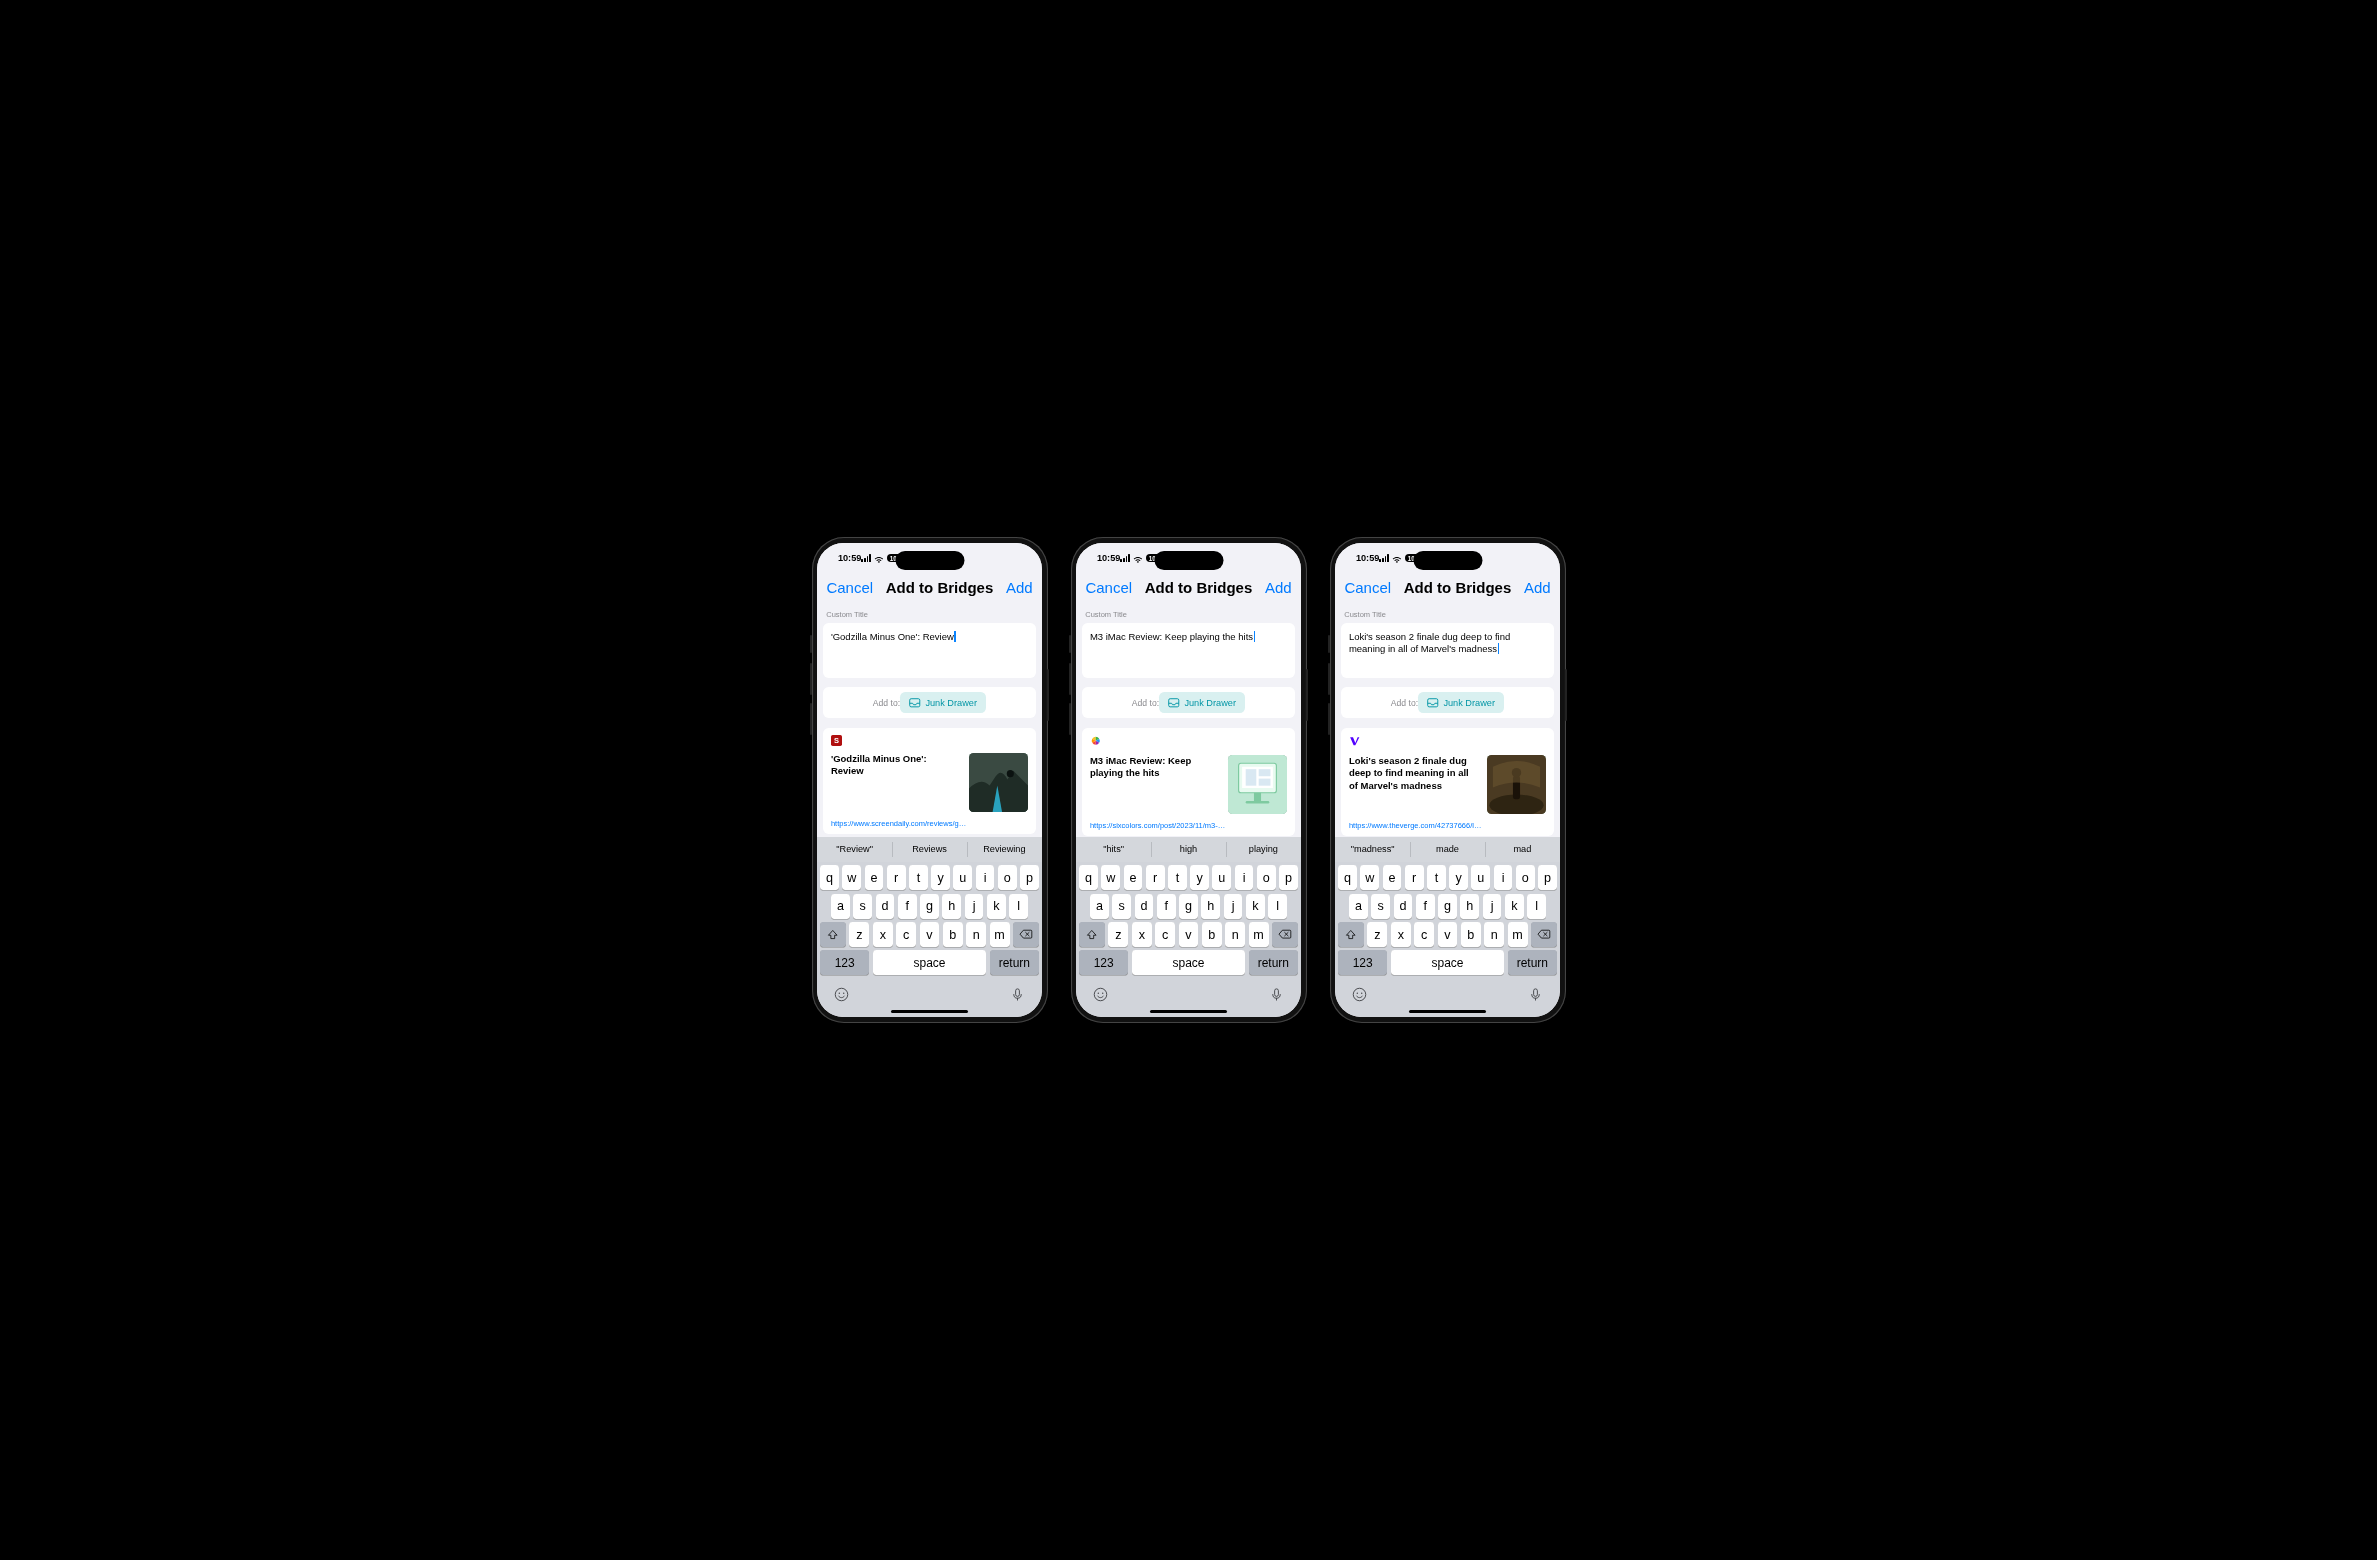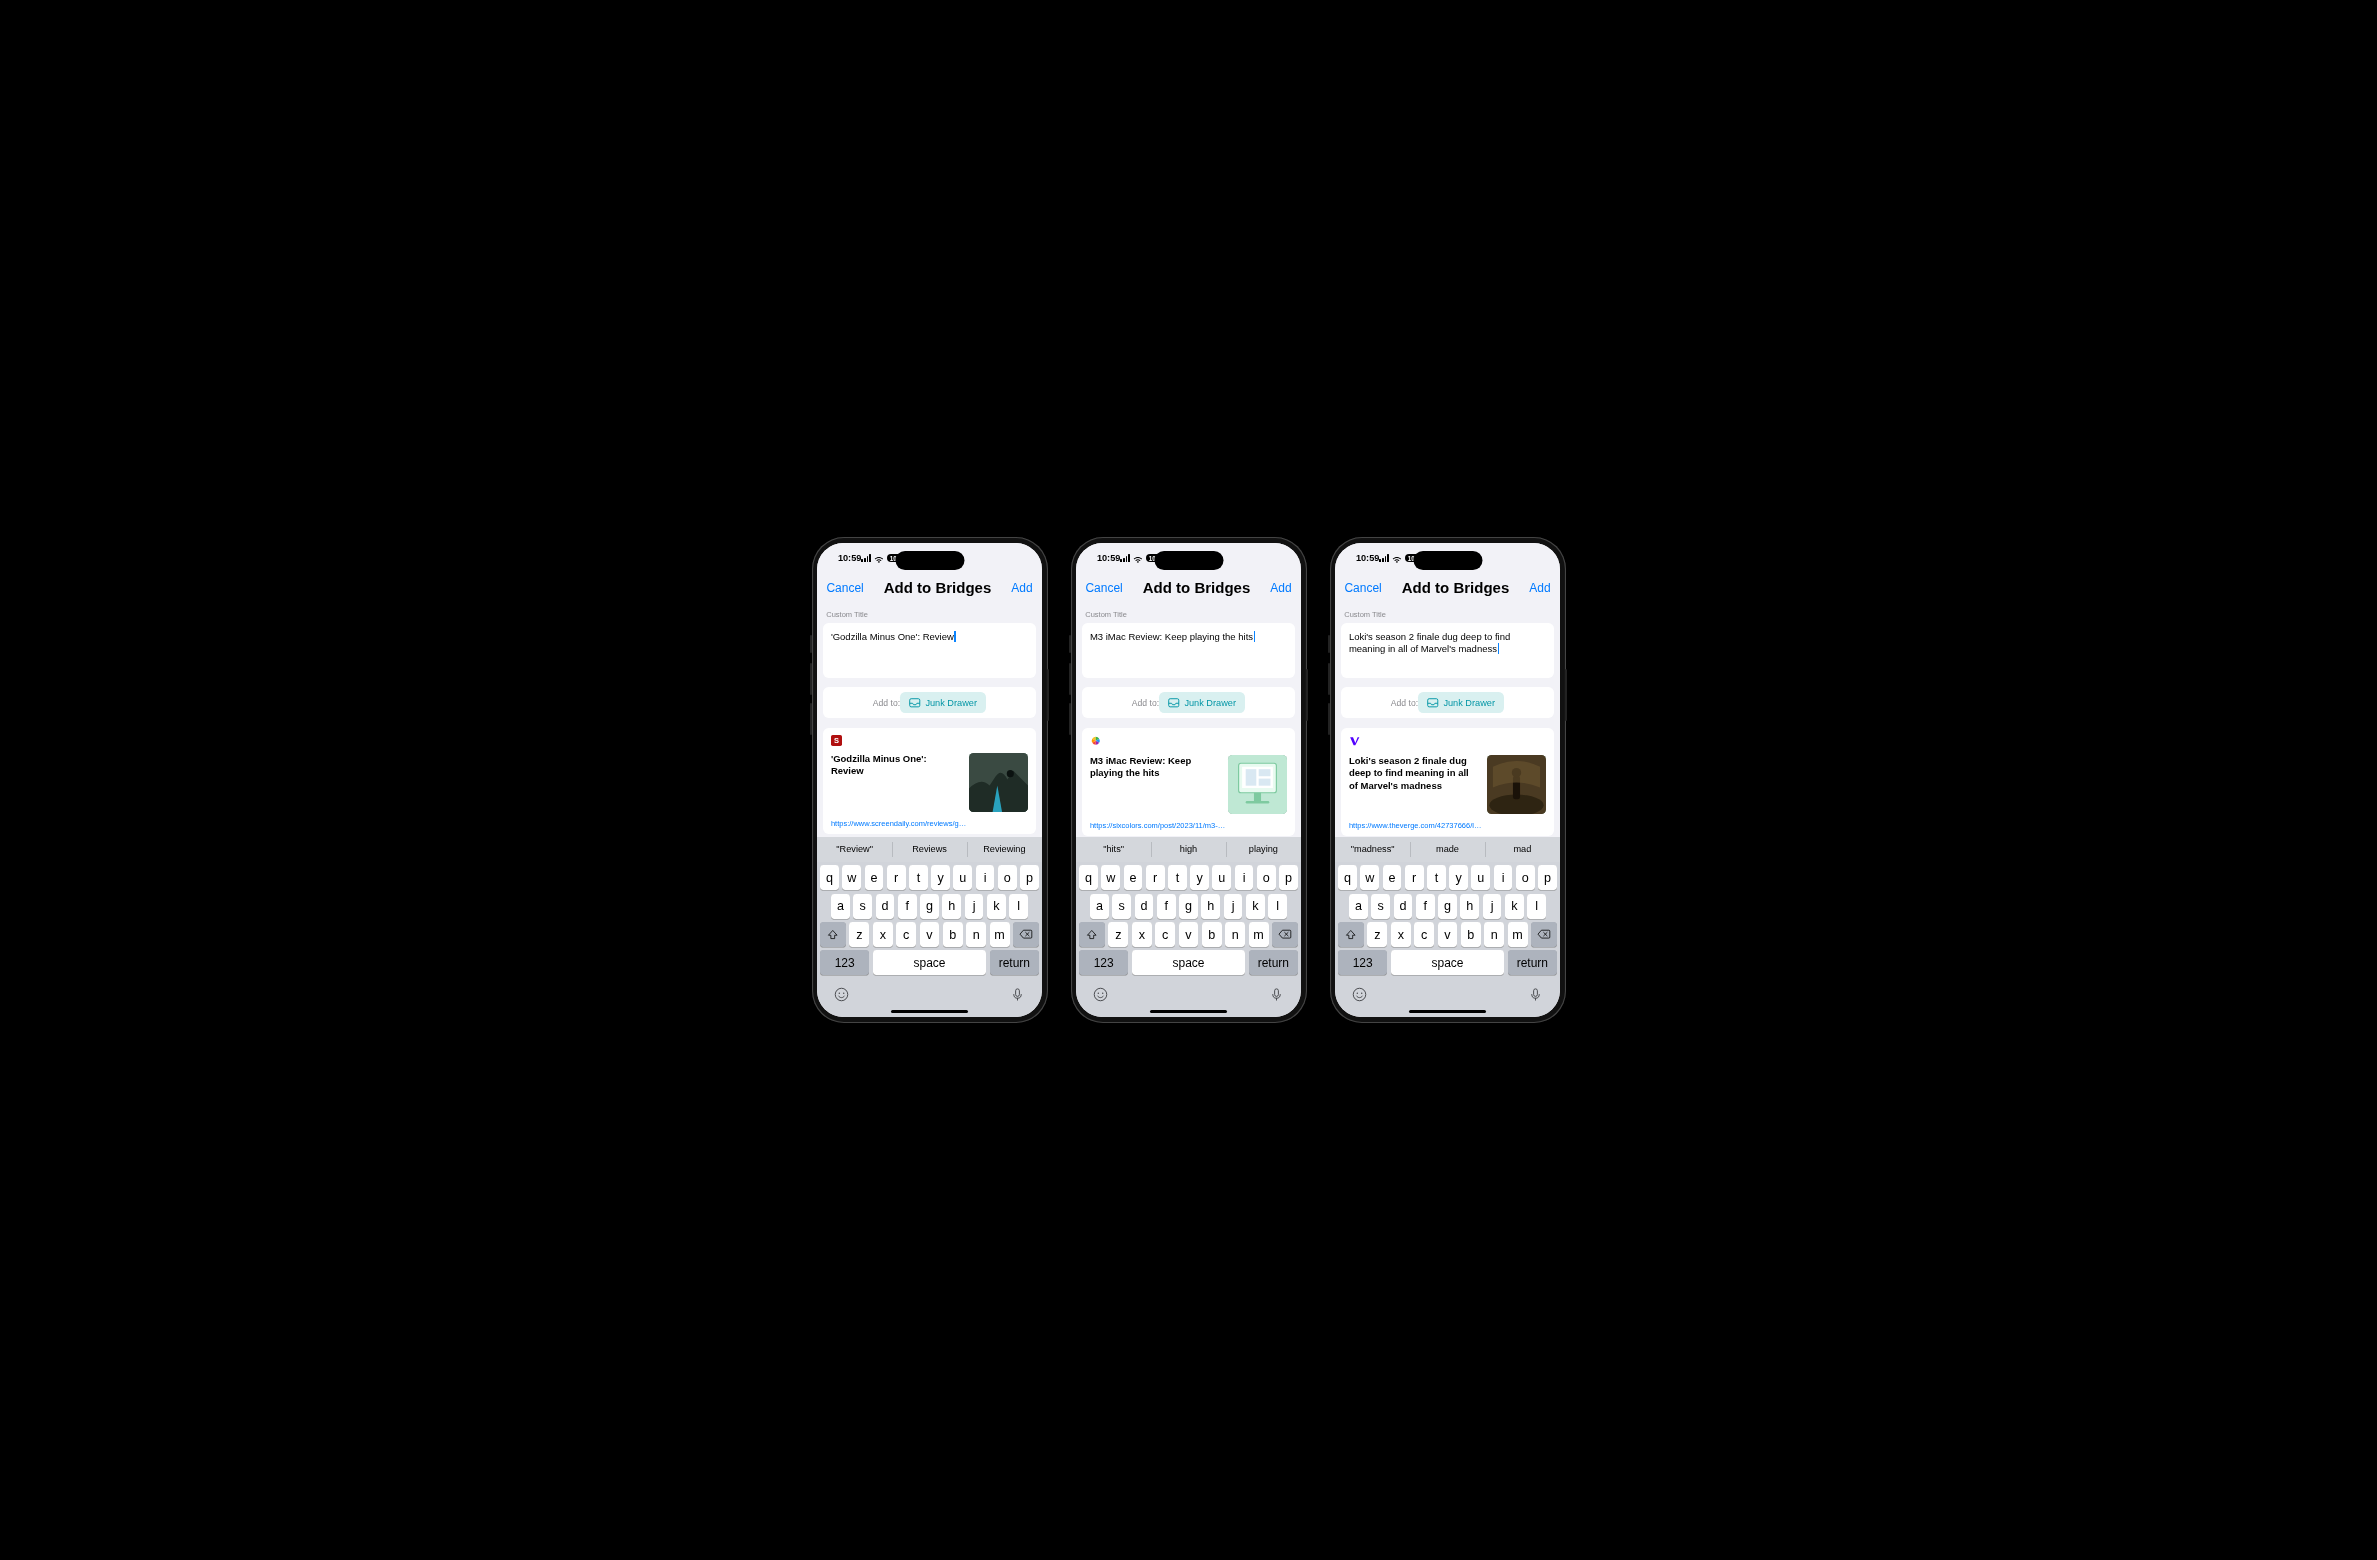--- a/index.html
+++ b/index.html
@@ -86,21 +86,21 @@
   .wifi-ic { width:9.8px; height:6.9px; position:relative; }
   .wifi-ic svg { width:100%; height:100%; }
 
   .nav {
     display: flex;
     justify-content: space-between;
     align-items: center;
     padding: 5.7px 9.2px 6.9px;
     background: #f2f2f7;
   }
-  .nav .btn { color: #007aff; font-size: 12px; text-align: right; }
+  .nav .btn { color: #007aff; font-size: 15px; text-align: right; }
   .nav .title { font-size: 15px; font-weight: 600; color: #000; }
 
   .content { flex: 1; overflow: hidden; padding: 0 5.7px; }
   .section-label {
     color: #8a8a8e;
     font-size: 7.5px;
     padding: 6.9px 3.4px 3.4px;
   }
   .card {
     background: #fff;

